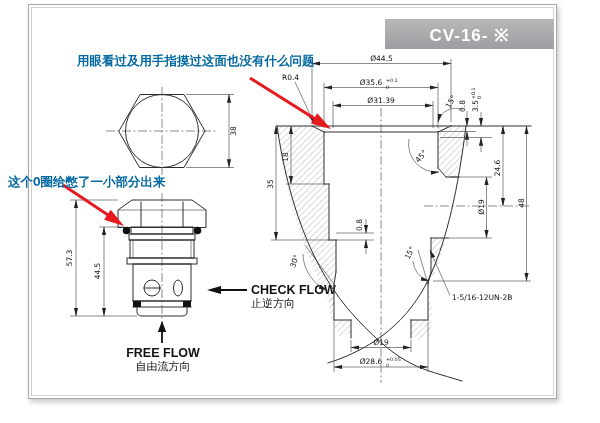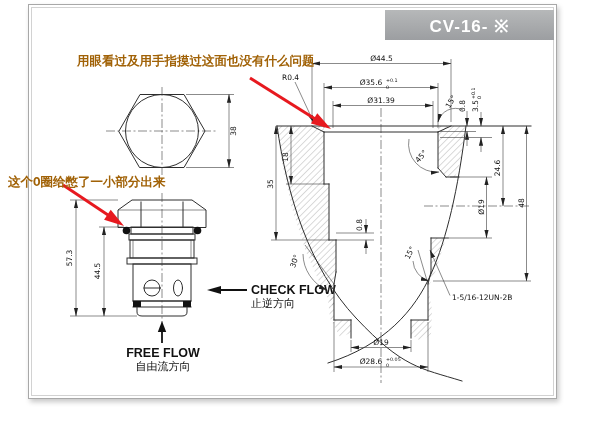--- a/index.html
+++ b/index.html
@@ -1,25 +1,25 @@
 <!DOCTYPE html>
 <html><head>
 <meta charset="utf-8">
 <style>
   html,body{margin:0;padding:0;background:#ffffff;}
   body{width:600px;height:423px;position:relative;font-family:"Liberation Sans",sans-serif;overflow:hidden;}
   .panel{position:absolute;left:28px;top:4px;width:527px;height:393px;background:#fff;
          border:1px solid #a8a8a8;
          box-shadow: inset 0 0 0 2px #ffffff, inset 0 0 0 3px #d2d2d2, 2px 3px 5px rgba(0,0,0,.22);}
-  .titlebar{position:absolute;left:385px;top:10px;width:169px;height:30px;
+  .titlebar{position:absolute;left:385px;top:19px;width:169px;height:30px;
             background:linear-gradient(#b6b8b9,#9c9ea1);
             display:flex;align-items:center;justify-content:center;}
   .titlebar span{color:#ffffff;font-size:17px;font-weight:bold;letter-spacing:1px;
                  font-family:"Liberation Sans",sans-serif;}
-  .note{position:absolute;color:#a16207;font-size:12.5px;font-weight:600;white-space:nowrap;
+  .note{position:absolute;color:#0369a1;font-size:12.5px;font-weight:600;white-space:nowrap;
         font-family:"Liberation Sans",sans-serif;}
   #note-top{left:77px;top:53px;}
   #note-left{left:8px;top:174px;font-family:Liberation Mono, monospace;}
   svg{position:absolute;left:0;top:0;}
   .s1{stroke:#2e2e2e;stroke-width:1;fill:none;stroke-linecap:square;}
   .s2{stroke:#3c3c3c;stroke-width:.6;fill:none;}
   .cl{stroke:#3c3c3c;stroke-width:.6;fill:none;stroke-dasharray:9 2.5 2 2.5;}
   .dt{font-family:"DejaVu Sans",sans-serif;font-size:7.5px;fill:#111;}
   .dts{font-size:4.8px;}
   .flowen{font-family:"Liberation Sans",sans-serif;font-size:12.5px;font-weight:700;fill:#111;}

